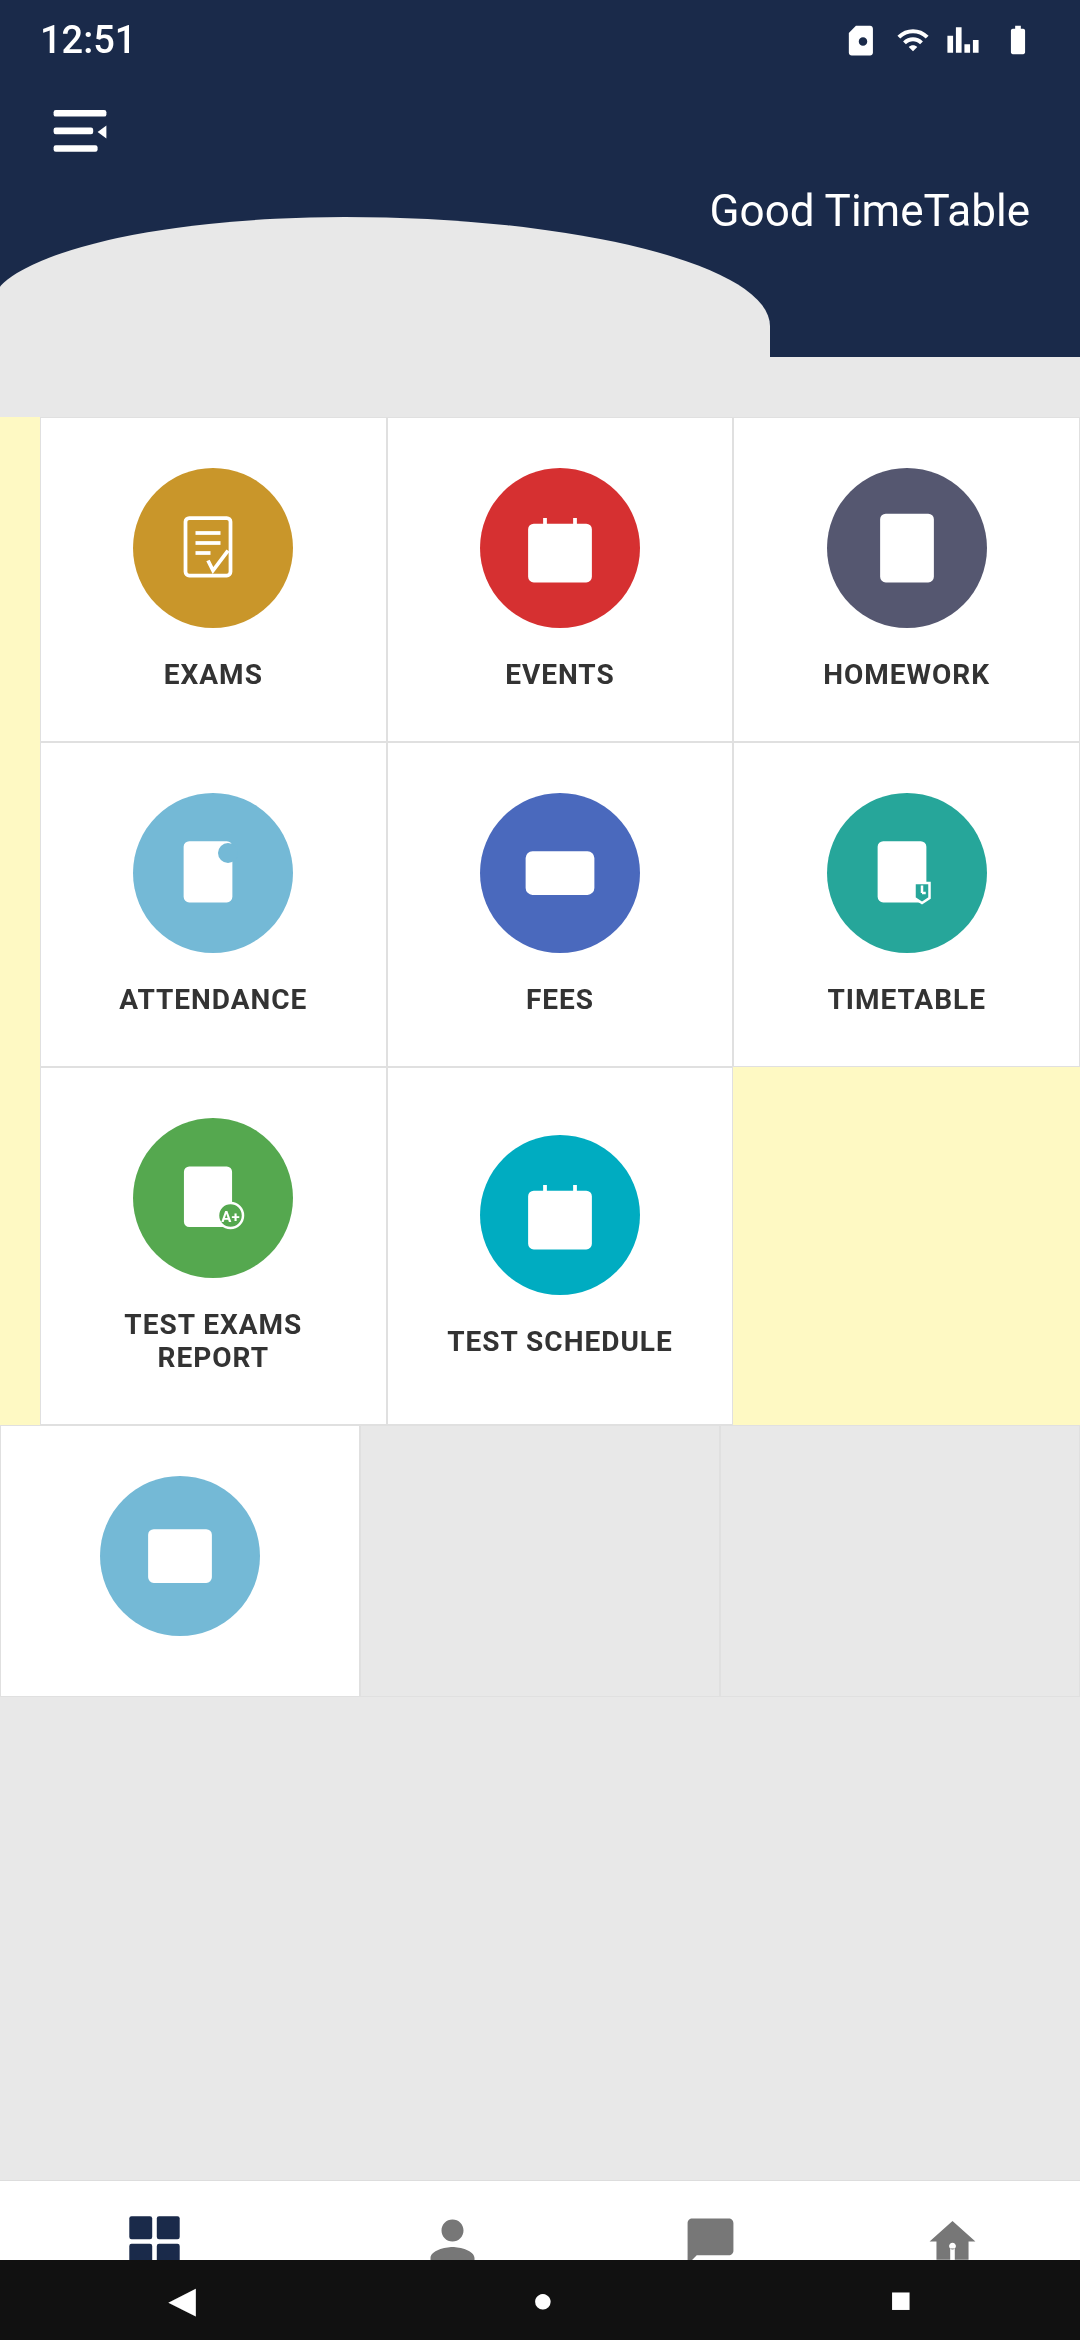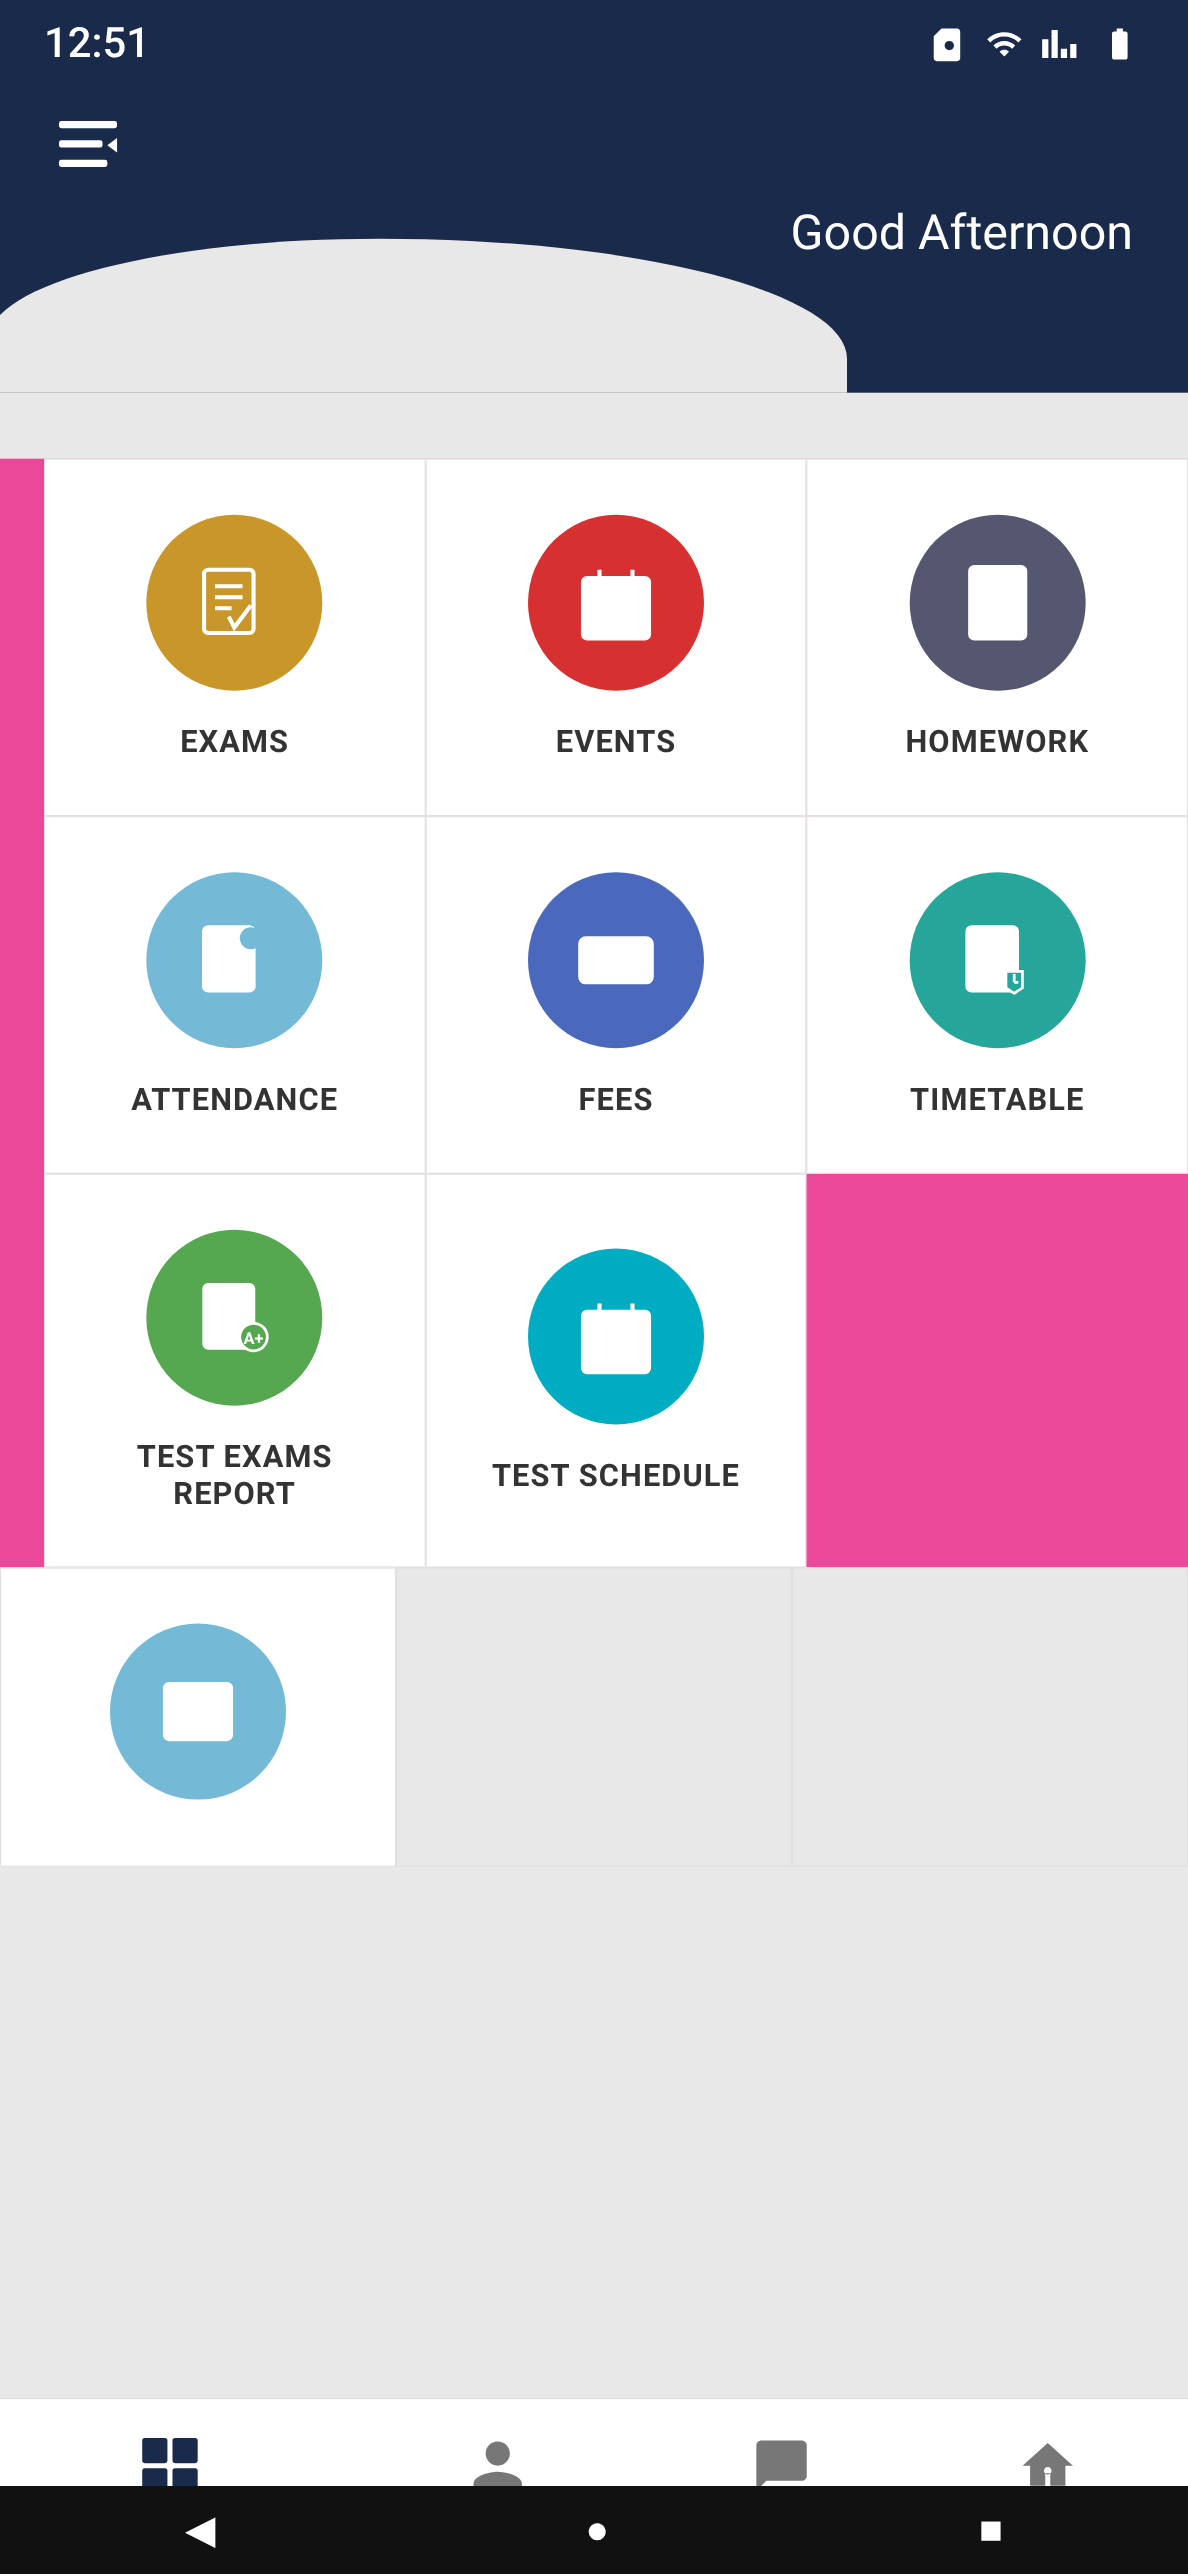--- a/index.html
+++ b/index.html
@@ -67,21 +67,21 @@
       font-size: 62px;
       font-weight: 700;
       line-height: 1.1;
     }
 
     
     .grid-container {
       display: grid;
       grid-template-columns: 1fr 1fr 1fr;
       gap: 0;
-      background: #ec4899;
+      background: #fef9c3;
       margin-top: 60px;
       padding-left: 40px;
     }
     .grid-item {
       background: white;
       display: flex;
       flex-direction: column;
       align-items: center;
       justify-content: center;
       padding: 50px 20px;
@@ -236,21 +236,21 @@
   <div class="menu-icon">
     <svg width="60" height="44" viewBox="0 0 24 20" fill="white">
       <rect y="0" width="24" height="3" rx="1"></rect>
       <rect y="8" width="18" height="3" rx="1"></rect>
       <rect y="16" width="20" height="3" rx="1"></rect>
 
       <polygon points="20,10 24,7 24,13" fill="white"></polygon>
     </svg>
   </div>
   <div class="greeting-text">
-    <div class="good-afternoon">Good Afternoon</div>
+    <div class="good-afternoon">Good TimeTable</div>
   </div>
 </div>
 
 <div class="main-content">
 
   <div class="grid-container">
 
     <div class="grid-item">
       <div class="icon-circle bg-gold">
         <svg viewBox="0 0 64 64" fill="white">

